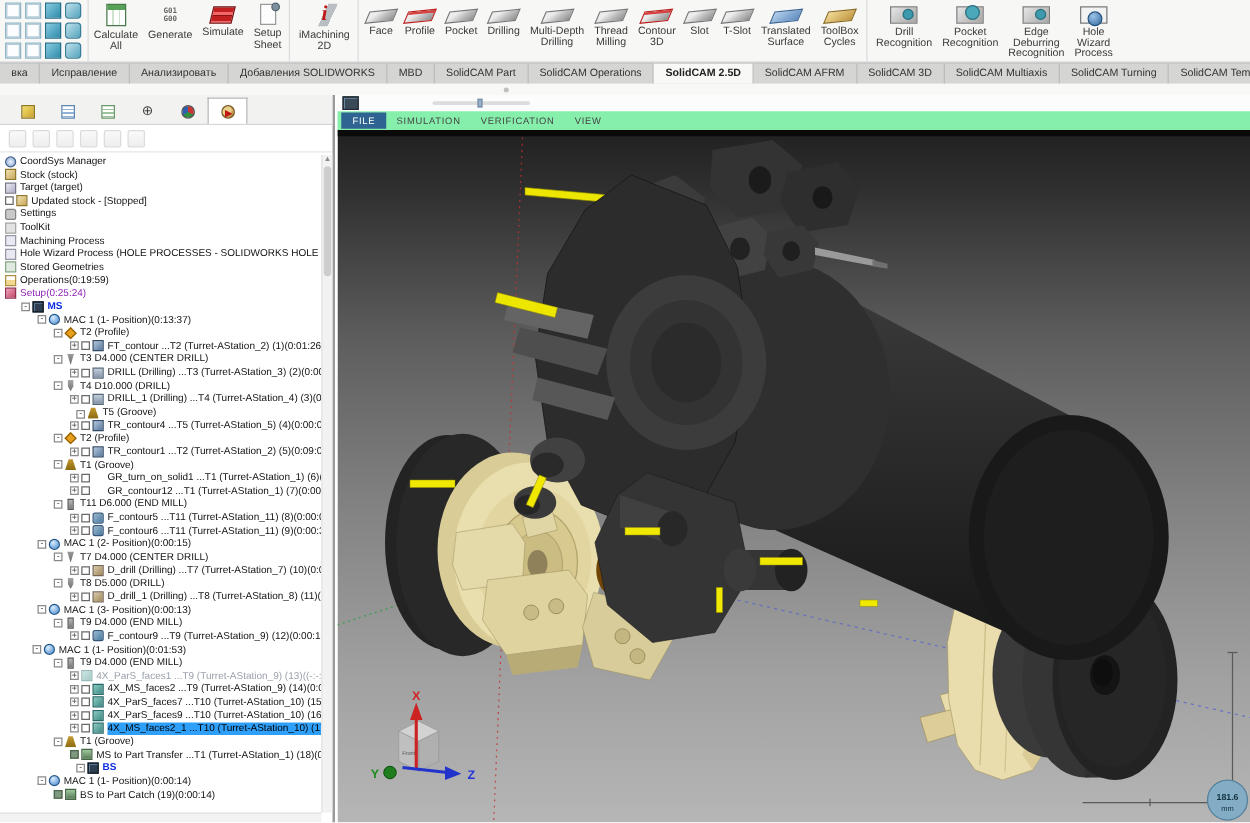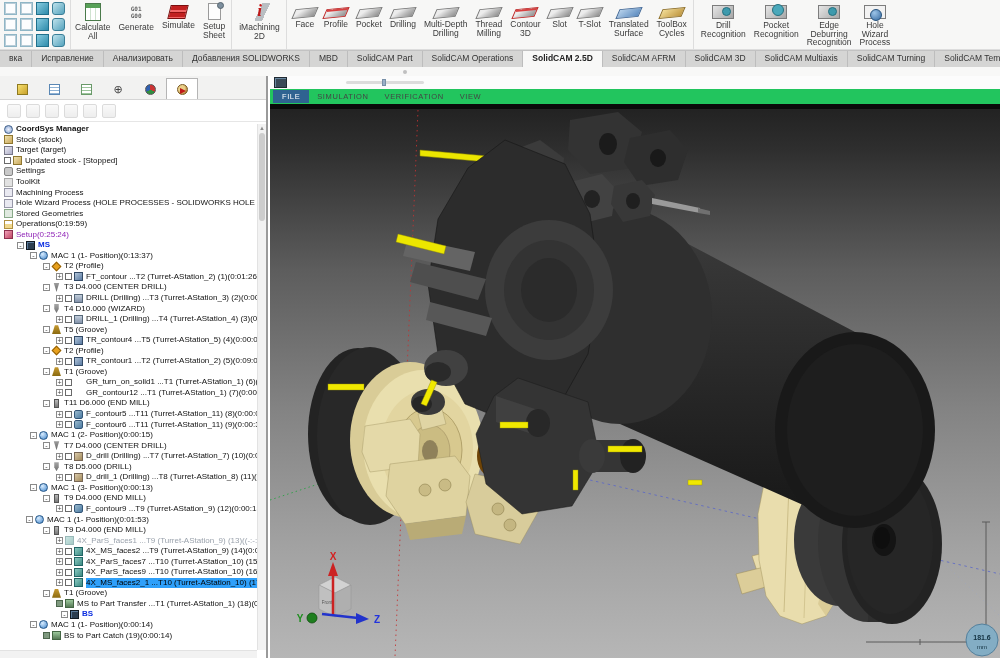--- a/index.html
+++ b/index.html
@@ -129,21 +129,21 @@
   .vsb .thumb{position:absolute;top:9px;left:1px;width:6px;height:88px;background:#cdcdcd;border-radius:3px}
   .hsb{position:absolute;bottom:0;left:0;right:9px;height:8px;background:#f2f2f2;border-top:1px solid #e2e2e2;box-sizing:border-box}
 
   
   .viewport{position:absolute;left:270px;top:76px;width:730px;height:582px;background:#fbfbfa}
   .pbbar{height:13px;display:flex;align-items:center;gap:7px;padding-left:4px;background:#fcfcfc}
   .pb{font-size:7px;line-height:9px;color:#8a97a8;flex:none}
   .pb-machine{width:11px;height:9px;background:#3a4a58;border:1px solid #202a32;box-shadow:inset 1px 1px 0 #6a88a0}
   .pbslider{width:78px;height:3px;background:#dcdcdc;border-radius:2px;position:relative;flex:none;margin:0 3px}
   .pbthumb{position:absolute;left:36px;top:-2px;width:4px;height:7px;background:#9ab0c8;border:1px solid #7890a8;box-sizing:border-box}
-  .menubar{height:15px;background:#22c55e;display:flex;align-items:center;font-size:7.5px;
+  .menubar{height:15px;background:#86efac;display:flex;align-items:center;font-size:7.5px;
            letter-spacing:.6px;color:#444}
   .mitem{padding:2px 8px;flex:none;cursor:default}
   .mitem.active{background:#2f6391;color:#fff;margin-left:3px;padding:2px 9px}
   .scene{position:absolute;top:28px;left:0;width:730px;height:554px;display:block}
 </style>
 </head>
 <body>
 
 <div class="ribbon">
   <div class="viewcubes">
@@ -306,21 +306,21 @@
 
   <span class="ptool"></span>
       <span class="ptool"></span>
       <span class="ptool"></span>
       <span class="ptool"></span>
       <span class="ptool"></span>
       <span class="ptool"></span>
     </div>
   <div class="tree">
 
-  <div class="trow" style="padding-left: 4px; font-weight: bold;">
+  <div class="trow" style="padding-left: 4px;">
 
         <span class="ticon ti-coordsys"></span>
         <span class="tlabel">CoordSys Manager</span>
       </div>
       <div class="trow" style="padding-left: 4px;">
 
         <span class="ticon ti-stock"></span>
         <span class="tlabel">Stock (stock)</span>
       </div>
       <div class="trow" style="padding-left: 4px;">
@@ -402,29 +402,29 @@
       <div class="trow" style="padding-left: 56px;">
         <span class="texp">+</span>
         <span class="tcb cb-e"></span>
         <span class="ticon ti-op-drill"></span>
         <span class="tlabel">DRILL (Drilling) ...T3 (Turret-AStation_3) (2)(0:00:01)</span>
       </div>
       <div class="trow" style="padding-left: 43px;">
         <span class="texp">-</span>
 
         <span class="ticon ti-tool-drill"></span>
-        <span class="tlabel">T4 D10.000  (WIZARD)</span>
+        <span class="tlabel">T4 D10.000  (DRILL)</span>
       </div>
       <div class="trow" style="padding-left: 56px;">
         <span class="texp">+</span>
         <span class="tcb cb-e"></span>
         <span class="ticon ti-op-drill"></span>
         <span class="tlabel">DRILL_1 (Drilling) ...T4 (Turret-AStation_4) (3)(0:00:56)</span>
       </div>
-      <div class="trow" style="padding-left: 43px;">
+      <div class="trow" style="padding-left: 61px; align-items: flex-end;">
         <span class="texp">-</span>
 
         <span class="ticon ti-tool-groove"></span>
         <span class="tlabel">T5  (Groove)</span>
       </div>
       <div class="trow" style="padding-left: 56px;">
         <span class="texp">+</span>
         <span class="tcb cb-e"></span>
         <span class="ticon ti-op-turn"></span>
         <span class="tlabel">TR_contour4 ...T5 (Turret-AStation_5) (4)(0:00:02)</span>

